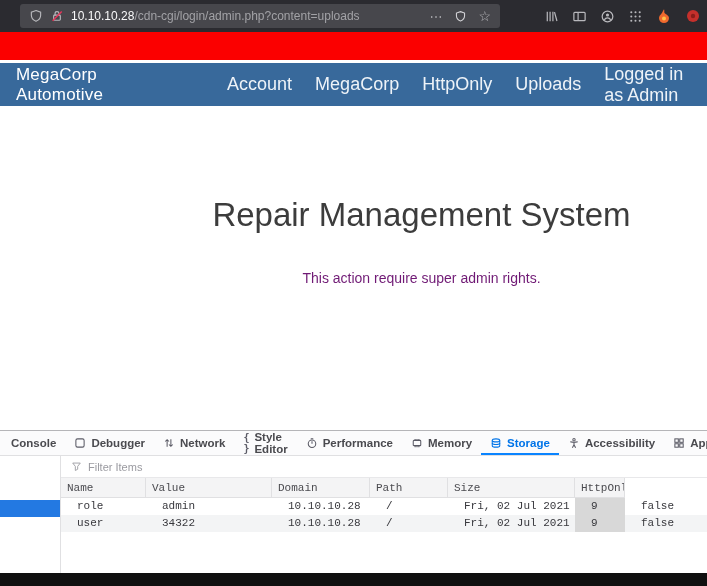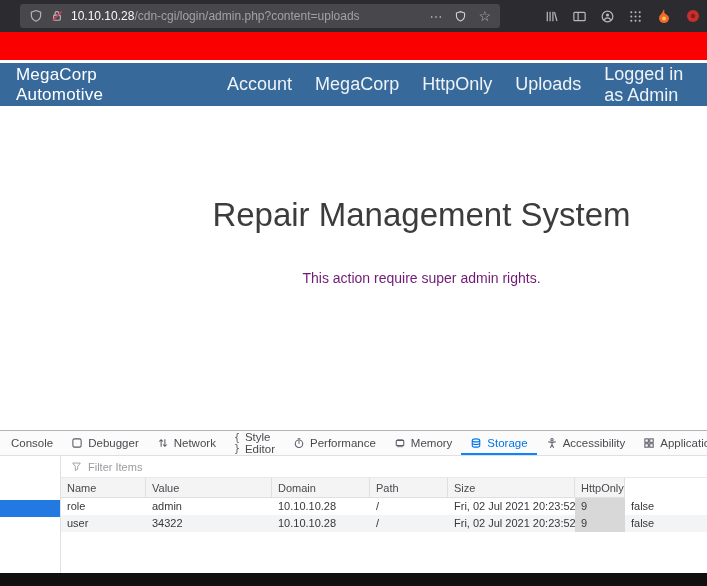--- a/index.html
+++ b/index.html
@@ -34,36 +34,36 @@
   .content { height:324px; background:#fff; }
   .content-inner { padding-left:136px; text-align:center; }
   .page-title { padding-top:42px; font-size:33px; font-weight:400; color:#3c3c3c;margin-top:48px; }
   .page-message { margin-top:36px; font-size:14px; color:#701a75; }
 
   
   .devtools { position:absolute; left:0; top:430px; width:707px; height:143px;
               border-top:1px solid #b5b5b8; background:#fff; color:#38383d; }
   .tabbar { display:flex; align-items:stretch; height:25px; background:#fbfbfc;
             border-bottom:1px solid #e0e0e2; padding-left:2px; }
-  .tab { display:flex; align-items:center; gap:5px; padding:0 9px; font-size:11.5px; color:#4a4a4f; }
+  .tab { display:flex; align-items:center; gap:5px; padding:0 9px; font-size:11.5px; color:#4a4a4f;font-weight:bold; }
   .tab.active { color:#0074e8; box-shadow:inset 0 -2px 0 #0a84ff; }
   .tab-icon { display:inline-flex; align-items:center; }
   .braces { font-family:"DejaVu Sans Mono", monospace; font-size:10px; color:#5b5b66; }
   .panel { display:flex; height:117px; }
   .storage-sidebar { width:61px; border-right:1px solid #e0e0e2; position:relative; background:#fff; }
   .sidebar-selected { position:absolute; left:0; right:0; top:44px; height:17px; background:#2379e2; }
   .storage-main { flex:1; display:flex; flex-direction:column; }
   .filterbar { height:22px; display:flex; align-items:center; gap:6px; padding:0 10px;
                border-bottom:1px solid #e8e8ea; }
   .filter-text { font-size:11px; color:#9a9aa0; }
-  .cookie-grid { display:grid; grid-template-columns:85px 126px 98px 78px 127px 50px 1fr; }
+  .cookie-grid { display:grid; grid-template-columns:85px 126px 98px 78px 127px 50px 1fr;font-family:Liberation Mono, monospace; }
   .hcell { height:20px; line-height:20px; font-size:11px; color:#4a4a4f; padding:0 6px;
            background:#f4f4f5; border-right:1px solid #e0e0e2; border-bottom:1px solid #e0e0e2;
            white-space:nowrap; overflow:hidden; }
-  .dcell { height:17px; line-height:17px; font-size:11px; color:#38383d; padding:0 6px;
+  .dcell { height:17px; line-height:17px; font-size:11px; color:#38383d; padding:0 16px;
            white-space:nowrap; overflow:hidden; }
   .row-even .dcell { background:#ffffff; }
   .row-odd  .dcell { background:#f3f4f5; }
   .dcell.cell-size { background:#d8d8d8; }
 
   
   .bottom-strip { position:absolute; left:0; bottom:0; width:707px; height:13px; background:#101010; }
 </style>
 </head>
 <body>

